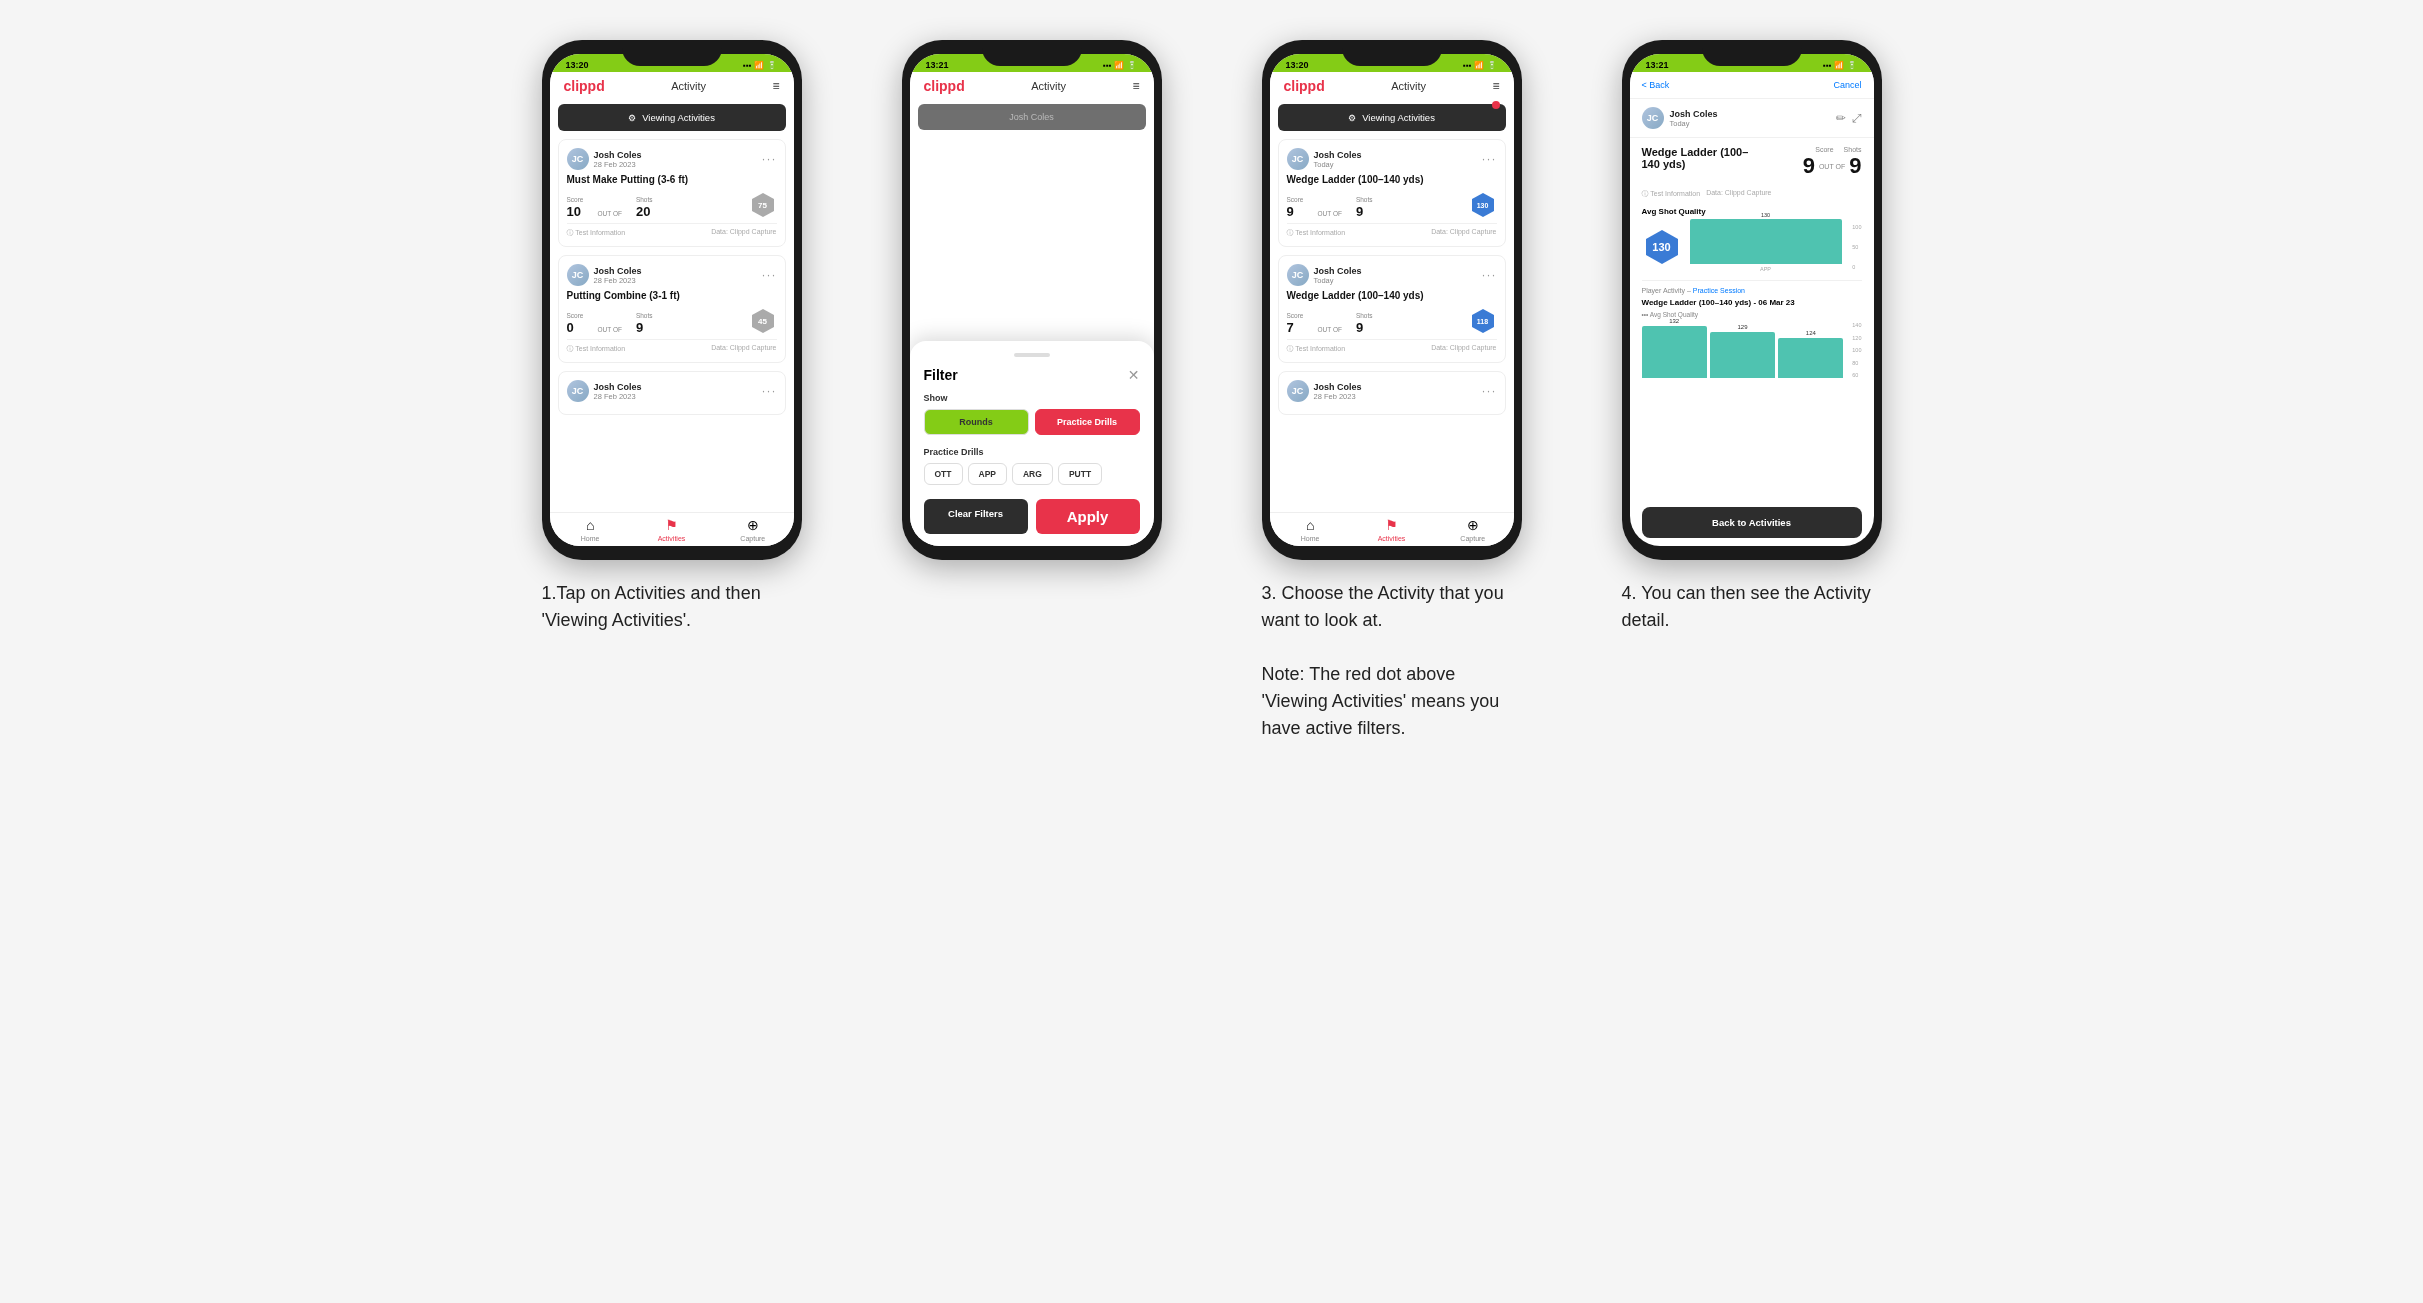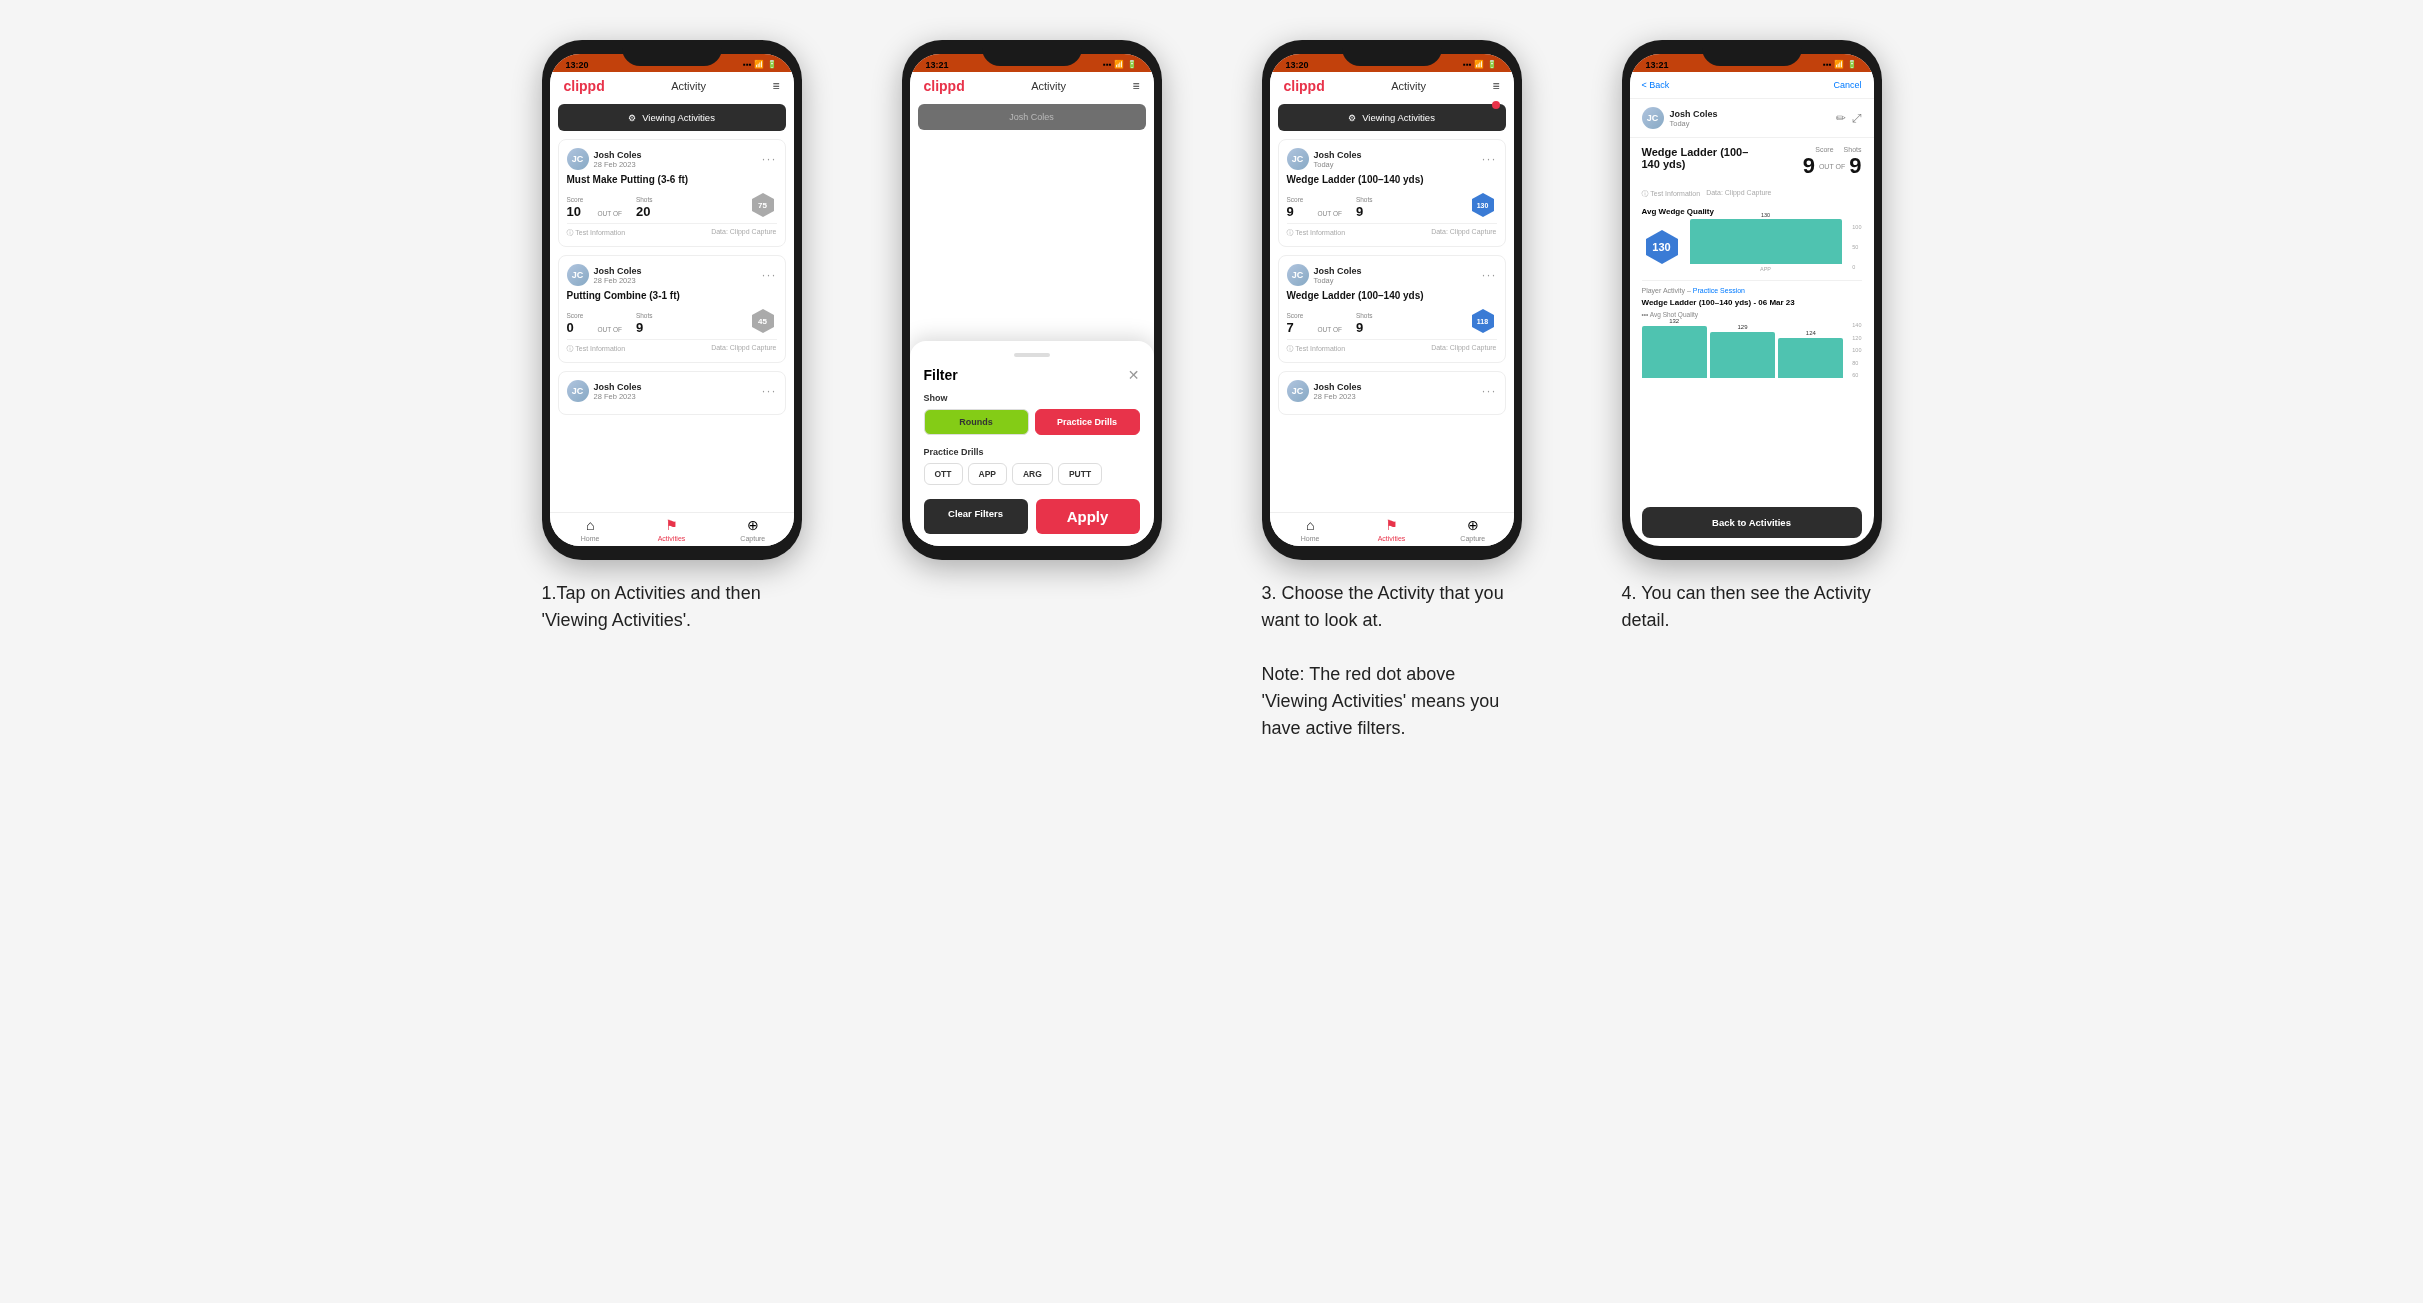--- a/index.html
+++ b/index.html
@@ -53,23 +53,23 @@
       background: #fff;
       border-radius: 30px;
       overflow: hidden;
       display: flex;
       flex-direction: column;
     }
     
     .status-bar {
       display: flex;
       justify-content: space-between;
-      align-items: flex-start;
+      align-items: center;
       padding: 6px 16px 2px;
-      background: #c2410c;
+      background: #84cc16;
       font-size: 9px;
       font-weight: 600;
       color: #000;
       flex-shrink: 0;
     }
     .status-icons {
       display: flex;
       gap: 3px;
       align-items: center;
       font-size: 8px;
@@ -929,21 +929,21 @@
                 </div>
               </div>
             </div>
           </div>
           <div class="detail-info-row">
             <span style="font-size:7px; color:#aaa;">ⓘ Test Information</span>
             <span style="font-size:7px; color:#aaa;">Data: Clippd Capture</span>
           </div>
 
           <div style="margin-top:8px;">
-            <div class="chart-label">Avg Wedge Quality</div>
+            <div class="chart-label">Avg Shot Quality</div>
             <div style="display:flex; gap:8px; align-items:center;">
 
               <div style="position:relative; width:40px; height:40px; flex-shrink:0;">
                 <svg viewBox="0 0 40 40" width="40" height="40">
                     <polygon points="20,3 36,12 36,28 20,37 4,28 4,12" fill="#3a7bd5"></polygon>
                   </svg>
                 <span style="position:absolute;top:50%;left:50%;transform:translate(-50%,-50%);color:#fff;font-size:11px;font-weight:700;">130</span>
               </div>
 
               <div style="flex:1; position:relative; height:50px;">

